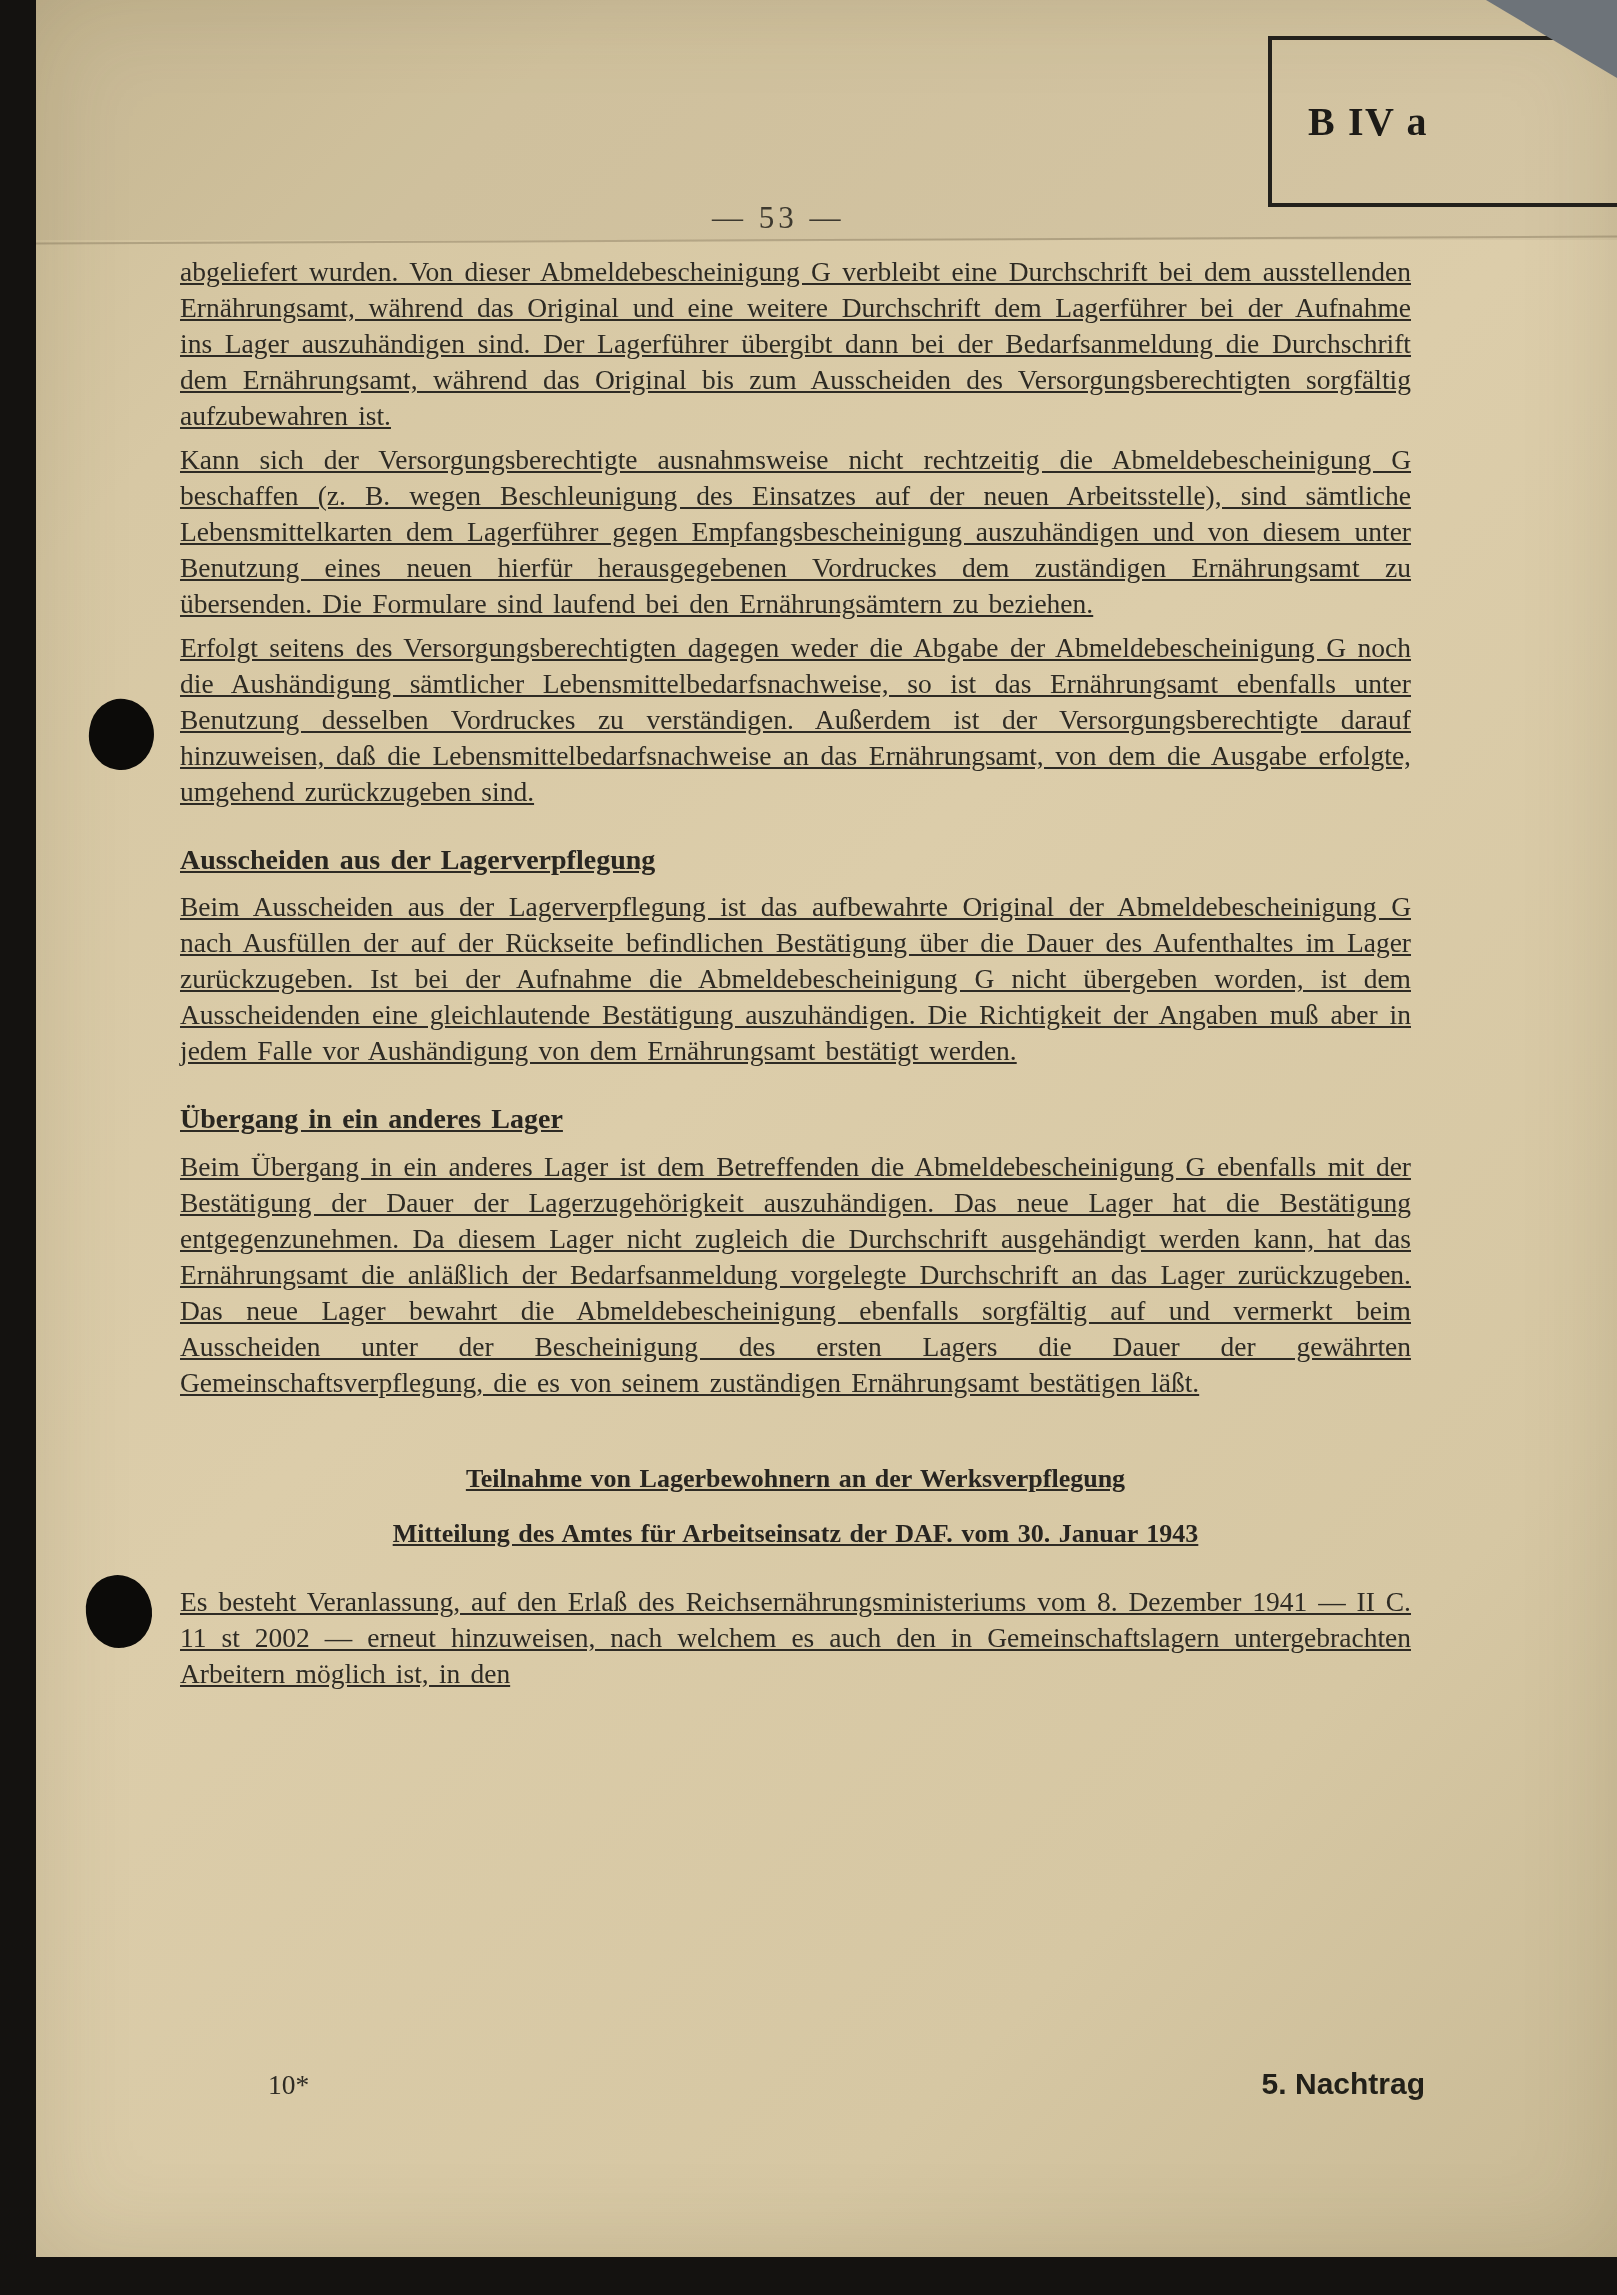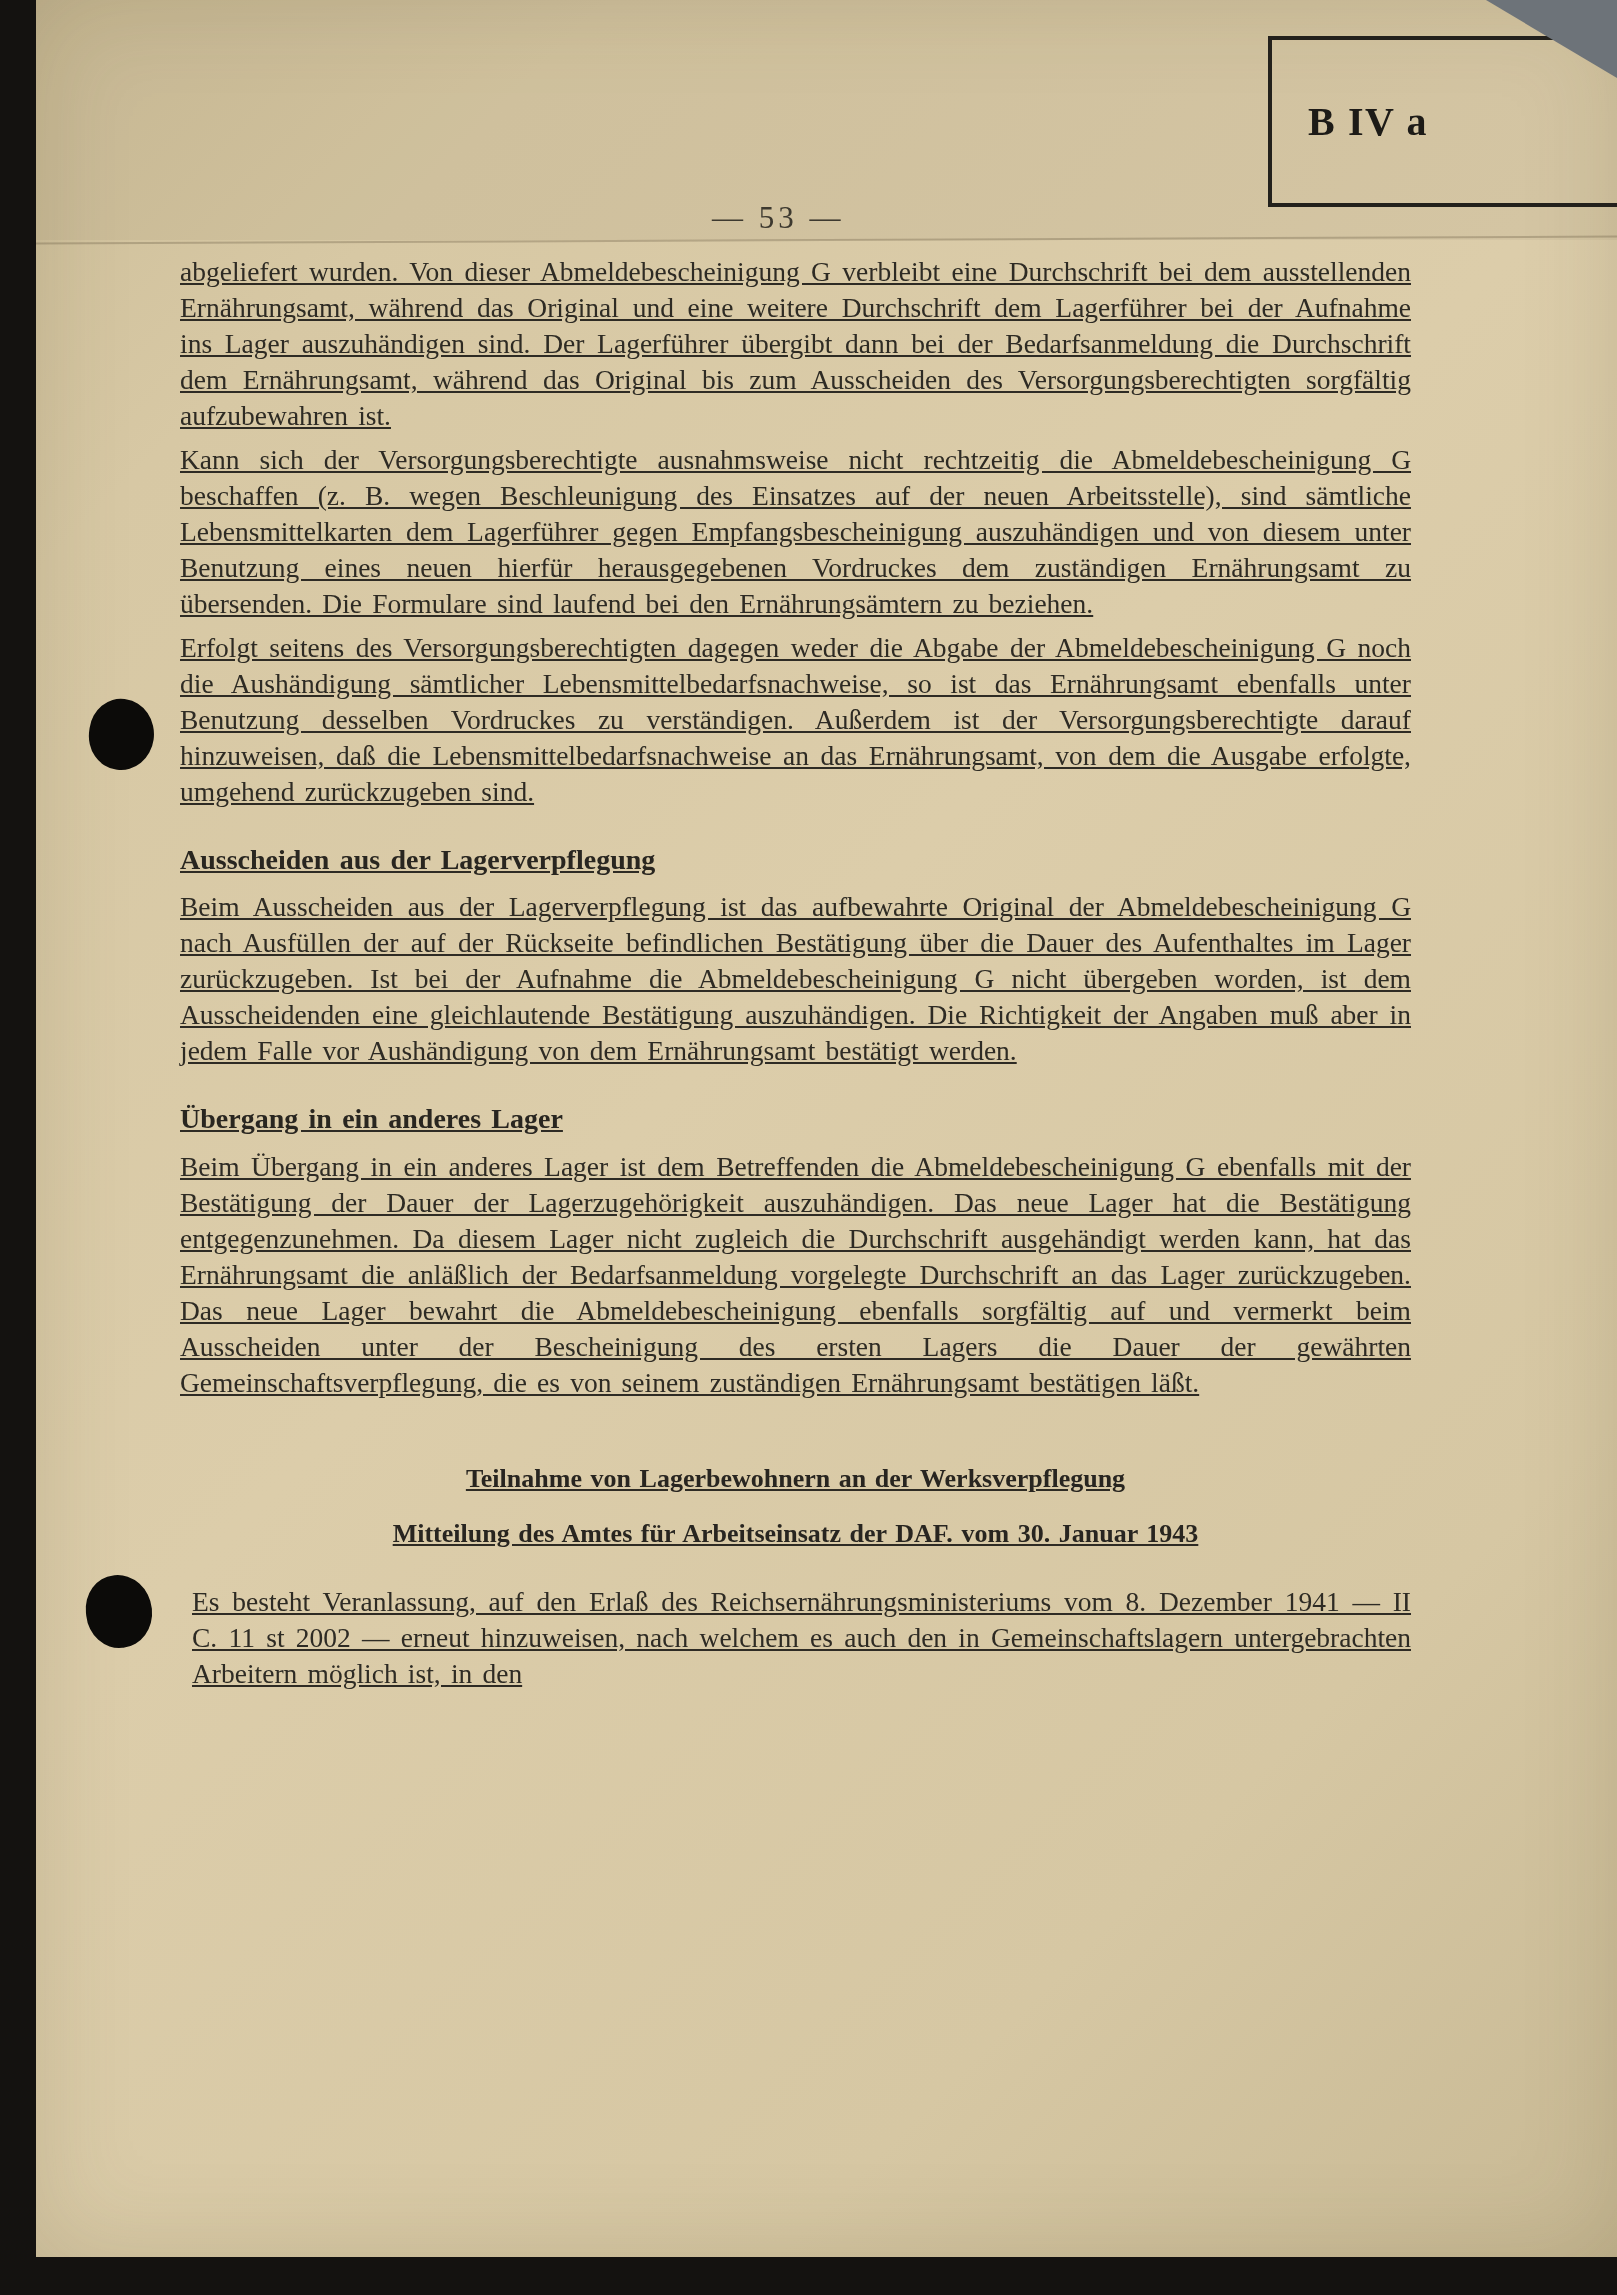--- a/index.html
+++ b/index.html
@@ -128,21 +128,20 @@
     font-size: 26px;
     line-height: 42px;
     font-weight: bold;
     margin: 0 0 13px 0;
     text-align: center;
     color: #282520;
     word-spacing: 0.08em;
   }
   .article .article-paras {
     margin-top: 29px;
-    margin-left: 12px;
   }
   .footer {
     position: absolute;
     left: 158px;
     top: 2067px;
     width: 1231px;
     display: flex;
     justify-content: space-between;
     align-items: baseline;
   }
@@ -191,16 +190,20 @@
 
     <div class="article">
       <h2>Teilnahme von Lagerbewohnern an der Werksverpflegung</h2>
       <h2>Mitteilung des Amtes für Arbeitseinsatz der DAF. vom 30. Januar 1943</h2>
       <div class="article-paras">
         <p>Es besteht Veranlassung, auf den Erlaß des Reichsernährungsministeriums vom 8. Dezember 1941 — II C. 11 st 2002 — erneut hinzuweisen, nach welchem es auch den in Gemeinschaftslagern untergebrachten Arbeitern möglich ist, in den</p>
       </div>
     </div>
   </div>
 
+  <div class="footer">
+    <span class="page-mark">10*</span>
+    <span class="supplement">5. Nachtrag</span>
+  </div>
 </div>
 
 <div class="corner-shadow"></div>
 
 
 </body></html>

